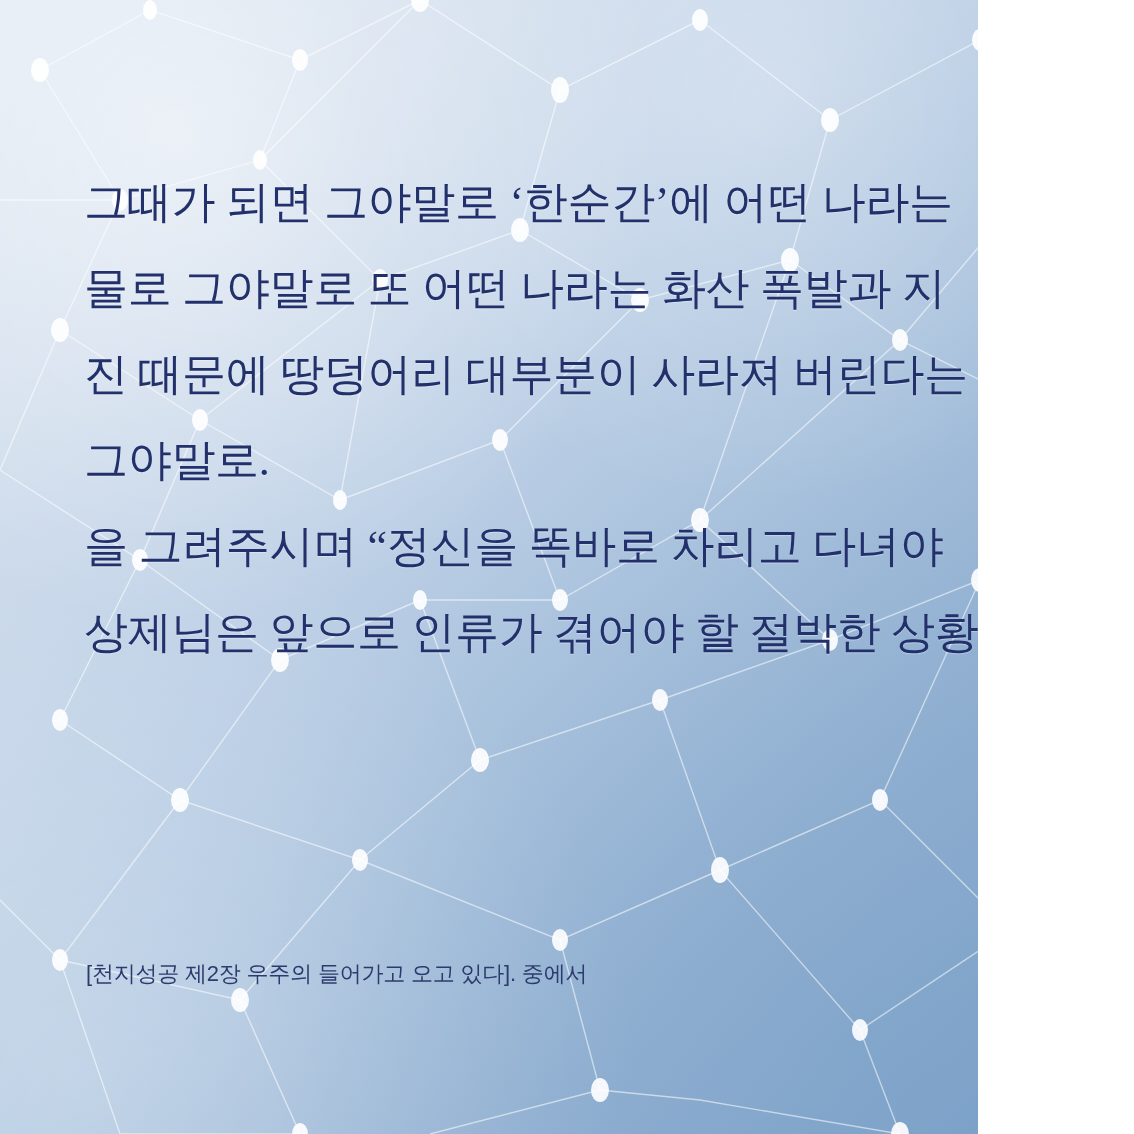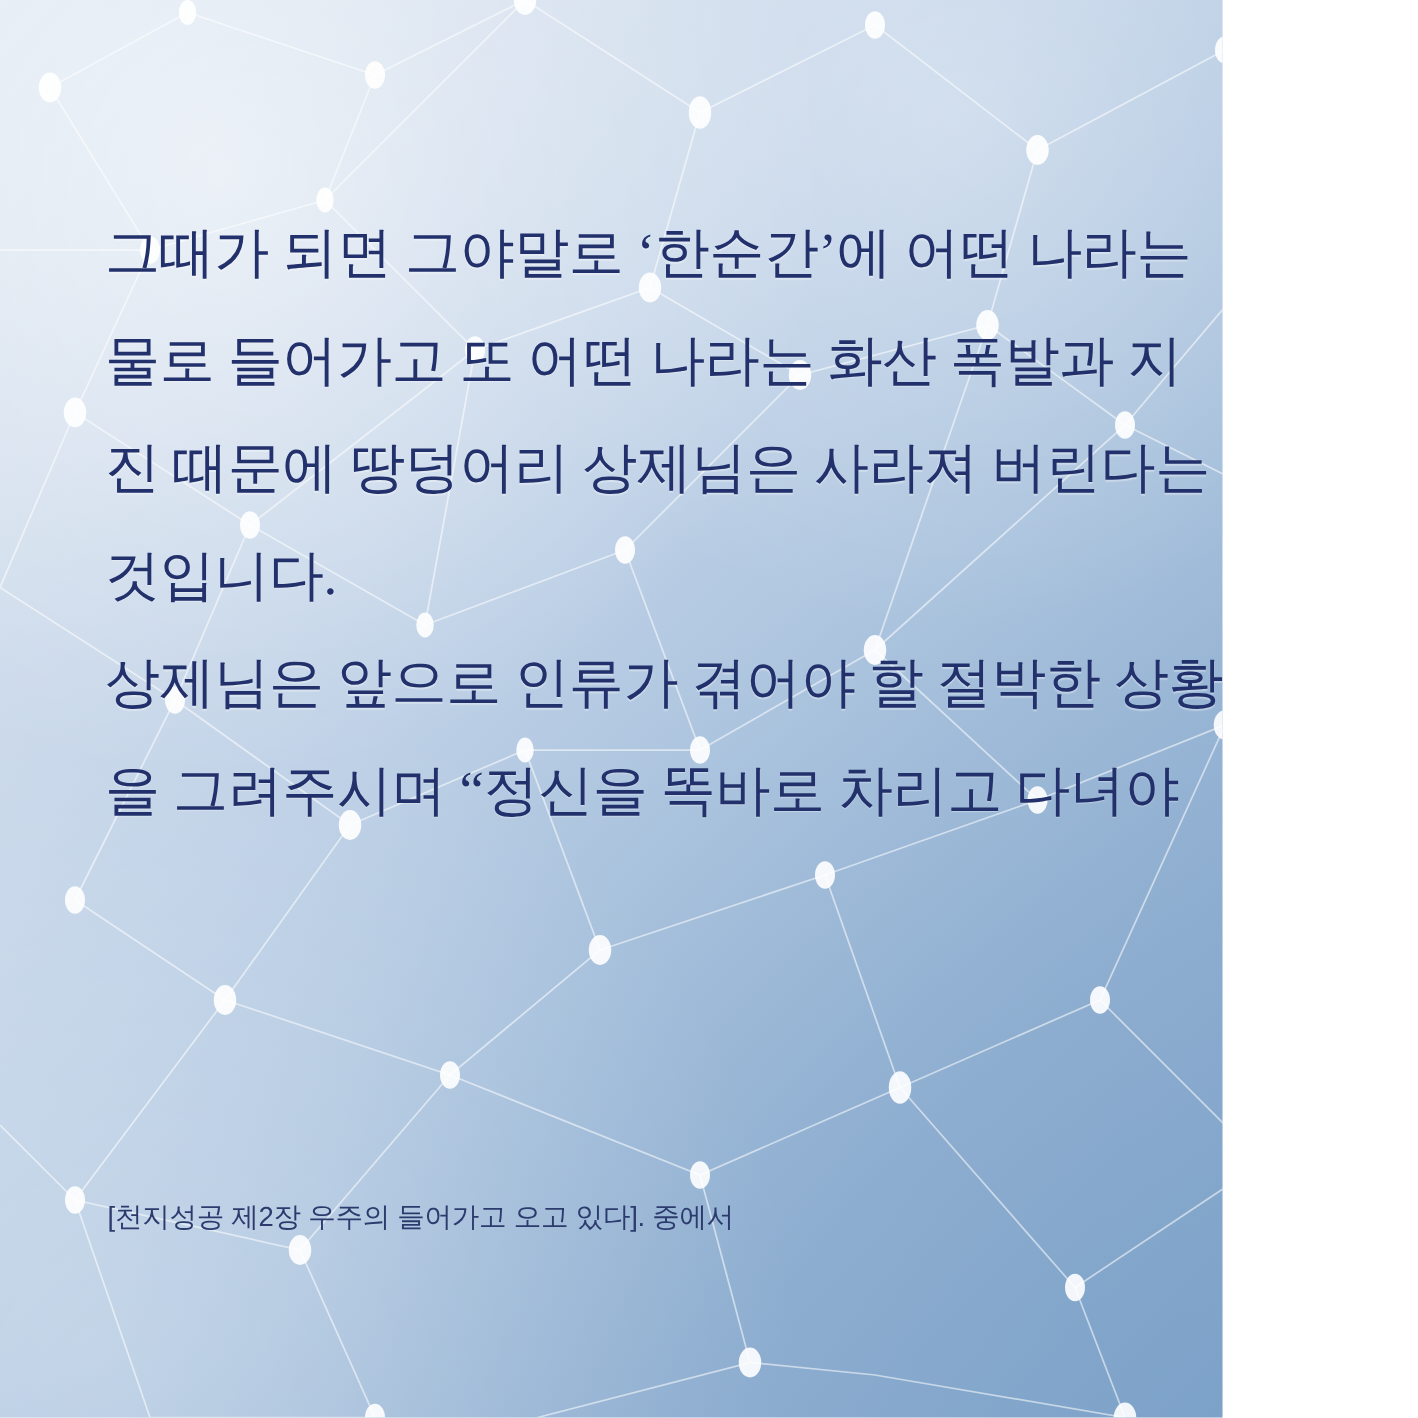--- a/index.html
+++ b/index.html
@@ -163,23 +163,23 @@
       <ellipse cx="1134" cy="860" rx="9" ry="12"></ellipse>
       <ellipse cx="300" cy="1134" rx="8" ry="11"></ellipse>
       <ellipse cx="900" cy="1134" rx="9" ry="12"></ellipse>
     </g>
   </svg>
 
   <div id="content">
 
     <div class="quote-block">
       <div class="quote-line">그때가 되면 그야말로 ‘한순간’에 어떤 나라는</div>
-      <div class="quote-line">물로 들어가고 또 어떤 나라는 화산 폭발과 지</div>
-      <div class="quote-line">진 때문에 땅덩어리 상제님은 사라져 버린다는</div>
-      <div class="quote-line">것입니다.</div>
+      <div class="quote-line">물로 그야말로 또 어떤 나라는 화산 폭발과 지</div>
+      <div class="quote-line">진 때문에 땅덩어리 대부분이 사라져 버린다는</div>
+      <div class="quote-line">그야말로.</div>
+      <div class="quote-line">을 그려주시며 “정신을 똑바로 차리고 다녀야</div>
       <div class="quote-line">상제님은 앞으로 인류가 겪어야 할 절박한 상황</div>
-      <div class="quote-line">을 그려주시며 “정신을 똑바로 차리고 다녀야</div>
     </div>
 
     <div class="source">[천지성공 제2장 우주의 들어가고 오고 있다]. 중에서</div>
 
   </div>
 </div>
 
 </body></html>

